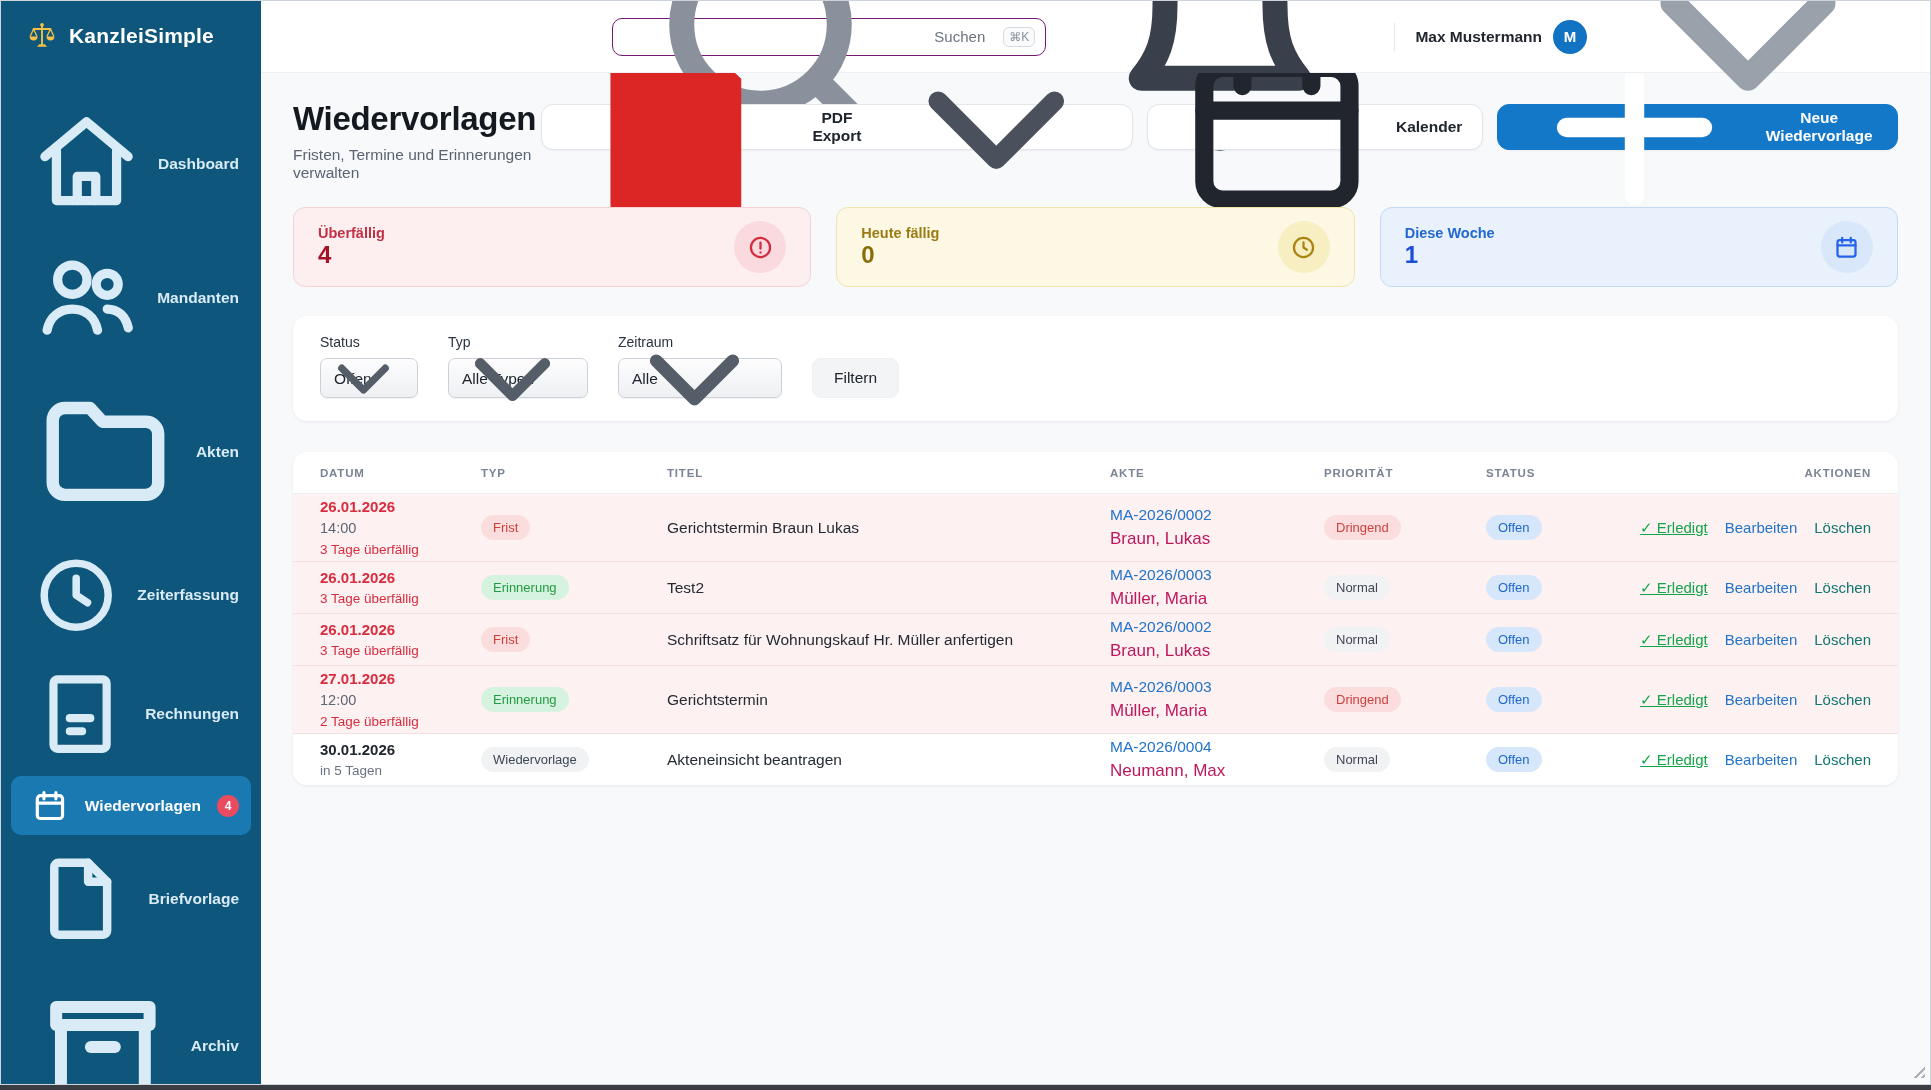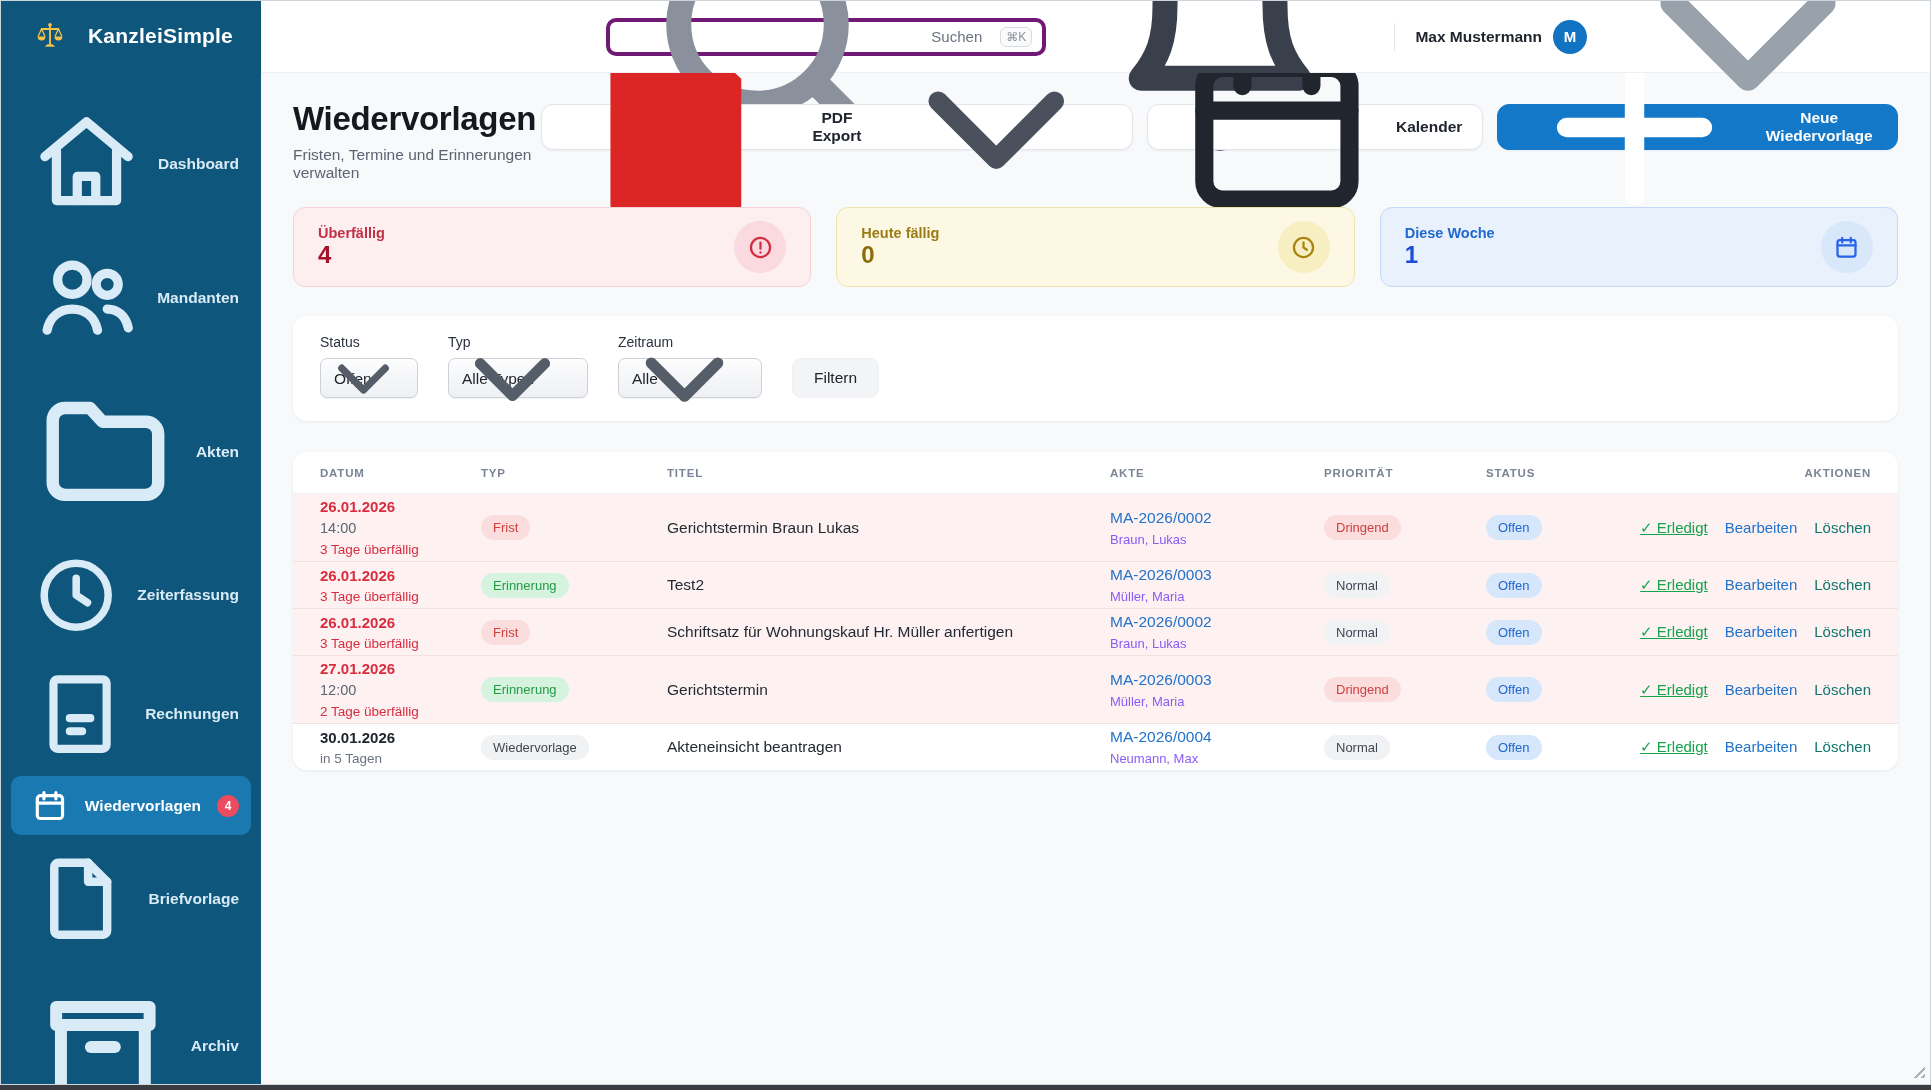--- a/index.html
+++ b/index.html
@@ -13,21 +13,21 @@
     position:relative; width:1931px; height:1085px;
     border:1px solid #ccd3da; display:flex; background:#f7f9fb;
   }
   .window-bottom { height:5px; background:#3a3d41; width:1931px; }
 
   
   .sidebar {
     width:260px; min-width:260px; background:#0f567c;
     display:flex; flex-direction:column; overflow:hidden;
   }
-  .logo-row { display:flex; align-items:center; gap:23px; padding:20px 22px 16px 26px;margin-left:8px; }
+  .logo-row { display:flex; align-items:center; gap:12px; padding:20px 22px 16px 26px; }
   .logo-row svg { width:30px; height:30px; }
   .logo-text { color:#ffffff; font-size:21px; font-weight:700; letter-spacing:.2px; }
   .nav { display:flex; flex-direction:column; gap:2px; padding:30px 10px 0; }
   .nav-item {
     display:flex; align-items:center; gap:16px; padding:11px 12px 11px 20px;
     border-radius:10px; color:#d8ebf6; font-size:15.5px; font-weight:600; cursor:pointer;
   }
   .nav-item.active { background:#1b79b2; color:#ffffff; }
   .nav-icon { display:flex; }
   .nav-icon svg { width:22px; height:22px; }
@@ -40,21 +40,21 @@
   .nav-spacer { flex:1; }
 
   
   .main { flex:1; display:flex; flex-direction:column; overflow:hidden; }
   .topbar {
     height:72px; min-height:72px; background:#ffffff; border-bottom:1px solid #edeff2;
     display:flex; align-items:center; justify-content:flex-end; gap:20px; padding:0 32px;
   }
   .search-box {
     display:flex; align-items:center; gap:9px; height:38px; padding:0 10px;
-    border:4px solid #701a75; border-radius:10px; background:#fff;
+    border:1px solid #701a75; border-radius:10px; background:#fff;
   }
   .search-box svg { width:18px; height:18px; color:#8a919c; }
   .search-box input {
     border:none; outline:none; width:62px; font-size:15px; color:#3c434e;
     font-family:inherit; background:transparent;
   }
   .search-box input::placeholder { color:#6b7280; }
   .kbd {
     border:1px solid #d7dbe0; border-radius:6px; background:#fafbfc; color:#8a919c;
     font-size:12px; padding:2px 5px; font-family:inherit;
@@ -120,21 +120,21 @@
   .filter-group label { display:block; font-size:14px; color:#2b3340; margin-bottom:8px; }
   .select-wrap { position:relative; display:inline-block; }
   .select-wrap select {
     appearance:none; -webkit-appearance:none; height:40px; border:1px solid #cdd1d7;
     border-radius:7px; background:linear-gradient(#fdfdfe,#eef0f3); padding:0 32px 0 13px;
     font-size:15.5px; color:#20252e; font-family:inherit; cursor:pointer;
     box-shadow:0 1px 1px rgba(0,0,0,.05);
   }
   .sel-status select { width:98px; }
   .sel-typ select { width:140px; }
-  .sel-zeitraum select { width:144px; }
+  .sel-zeitraum select { width:164px; }
   .select-chev { position:absolute; right:11px; top:50%; transform:translateY(-50%); color:#555d68; pointer-events:none; display:flex; }
   .select-chev svg { width:14px; height:14px; }
   .btn-filter {
     height:40px; padding:0 21px; border-radius:9px; border:1px solid #eef0f3;
     background:#f2f4f6; color:#20252e; font-size:15.5px; font-family:inherit; cursor:pointer;
   }
 
   
   .table-card { background:#fff; border-radius:14px; box-shadow:0 1px 3px rgba(16,24,40,.07); overflow:hidden; }
   .thead, .trow {
@@ -150,21 +150,21 @@
   .trow.overdue { background:#fdf1f2; border-bottom-color:#f4dfe1; }
   .cell { padding:0 10px; }
   .c-datum { padding-left:27px; }
   .date { font-size:15px; font-weight:600; color:#20252e; margin-bottom:5px; }
   .overdue .date { color:#d92c3f; }
   .time { font-size:14.5px; color:#5d6673; margin-bottom:6px; }
   .note { font-size:13.5px; color:#6b7280; }
   .overdue .note { color:#d92c3f; }
   .c-titel { font-size:15.5px; color:#242a33; }
   .akte-link { font-size:15.5px; color:#2273c9; text-decoration:none; display:inline-block; margin-bottom:5px; cursor:pointer; }
-  .client { font-size:13px; color:#8b5cf6; }
+  .client { font-size:17px; color:#be185d; }
   .badge { display:inline-block; border-radius:999px; font-size:13px; padding:5px 12px; }
   .t-red   { background:#fbdddd; color:#cd4040; }
   .t-green { background:#d5f3de; color:#259a43; }
   .t-gray  { background:#f1f2f4; color:#3f4754; }
   .status-badge { background:#d7e7fb; color:#2068cd; }
   .c-actions { display:flex; justify-content:flex-end; gap:17px; padding-right:27px; white-space:nowrap; }
   .act { font-size:15px; cursor:pointer; text-decoration:none; }
   .act.done { color:#16a34a; text-decoration:underline; }
   .act.edit { color:#2273c9; }
   .act.del  { color:#0f766e; }

